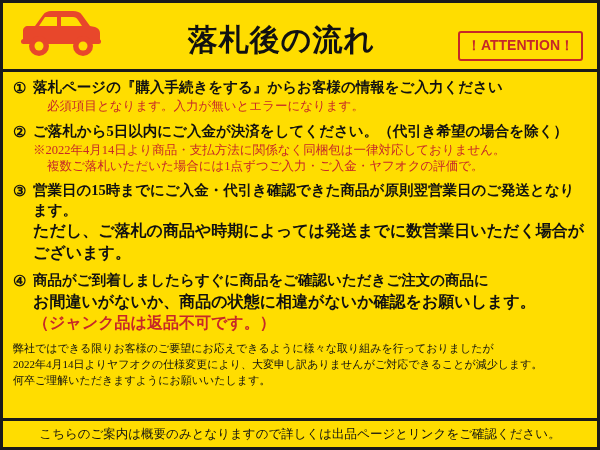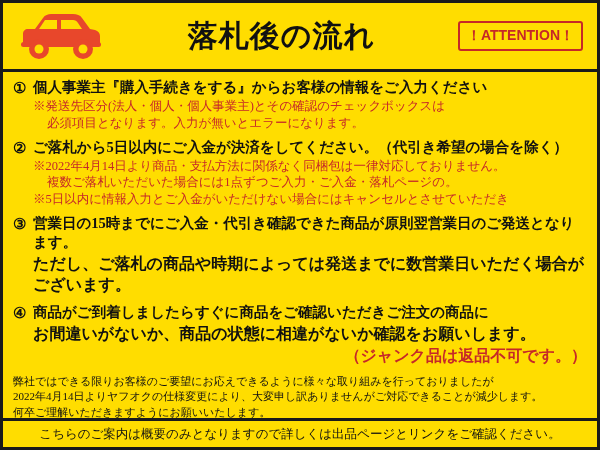--- a/index.html
+++ b/index.html
@@ -19,22 +19,22 @@
     box-sizing: border-box;
     border: 3px solid #1a1a1a;
     background: #ffdd00;
     overflow: hidden;
   }
   
   .header {
     position: relative;
     height: 66px;
     display: flex;
-    align-items: center;
-    padding: 2px 10px;
+    align-items: flex-end;
+    padding: 8px 10px;
     box-sizing: border-box;
   }
   .car-icon {
     width: 92px;
     height: 56px;
     flex: 0 0 auto;
     display: block;
   }
   .header-title {
     flex: 1 1 auto;
@@ -158,55 +158,53 @@
     <div class="attention">！ATTENTION！</div>
   </div>
 
   <div class="divider"></div>
 
   <div class="body">
 
     <div class="item">
       <div class="item-main">
         <span class="num">①</span>
-        <span class="item-text">個人事業主『購入手続きをする』からお客様の情報をご入力ください</span>
+        <span class="item-text">落札ページの『購入手続きをする』からお客様の情報をご入力ください</span>
       </div>
       <div class="sub">
-        <div class="sub-line">※発送先区分(法人・個人・個人事業主)とその確認のチェックボックスは</div>
         <div class="sub-line indent">必須項目となります。入力が無いとエラーになります。</div>
       </div>
     </div>
 
     <div class="item">
       <div class="item-main">
         <span class="num">②</span>
         <span class="item-text">ご落札から5日以内にご入金が決済をしてください。（代引き希望の場合を除く）</span>
       </div>
       <div class="sub">
         <div class="sub-line">※2022年4月14日より商品・支払方法に関係なく同梱包は一律対応しておりません。</div>
-        <div class="sub-line indent">複数ご落札いただいた場合には1点ずつご入力・ご入金・落札ページの。</div>
-        <div class="sub-line">※5日以内に情報入力とご入金がいただけない場合にはキャンセルとさせていただき</div>
+        <div class="sub-line indent">複数ご落札いただいた場合には1点ずつご入力・ご入金・ヤフオクの評価で。</div>
       </div>
     </div>
 
     <div class="item">
       <div class="item-main">
         <span class="num">③</span>
         <span class="item-text">営業日の15時までにご入金・代引き確認できた商品が原則翌営業日のご発送となります。</span>
       </div>
       <div class="cont">ただし、ご落札の商品や時期によっては発送までに数営業日いただく場合がございます。</div>
     </div>
 
     <div class="item">
       <div class="item-main">
         <span class="num">④</span>
         <span class="item-text">商品がご到着しましたらすぐに商品をご確認いただきご注文の商品に</span>
       </div>
       <div class="cont">お間違いがないか、商品の状態に相違がないか確認をお願いします。</div>
-      <div class="cont" style="text-align:right;color:#c62828;">（ジャンク品は返品不可です。）</div>
+      <div class="cont" style="text-align:left;color:#c62828;">（ジャンク品は返品不可です。）</div>
     </div>
 
   </div>
 
   <div class="footer">
     <div class="footer-line">弊社ではできる限りお客様のご要望にお応えできるように様々な取り組みを行っておりましたが</div>
     <div class="footer-line">2022年4月14日よりヤフオクの仕様変更により、大変申し訳ありませんがご対応できることが減少します。</div>
     <div class="footer-line">何卒ご理解いただきますようにお願いいたします。</div>
   </div>
 

